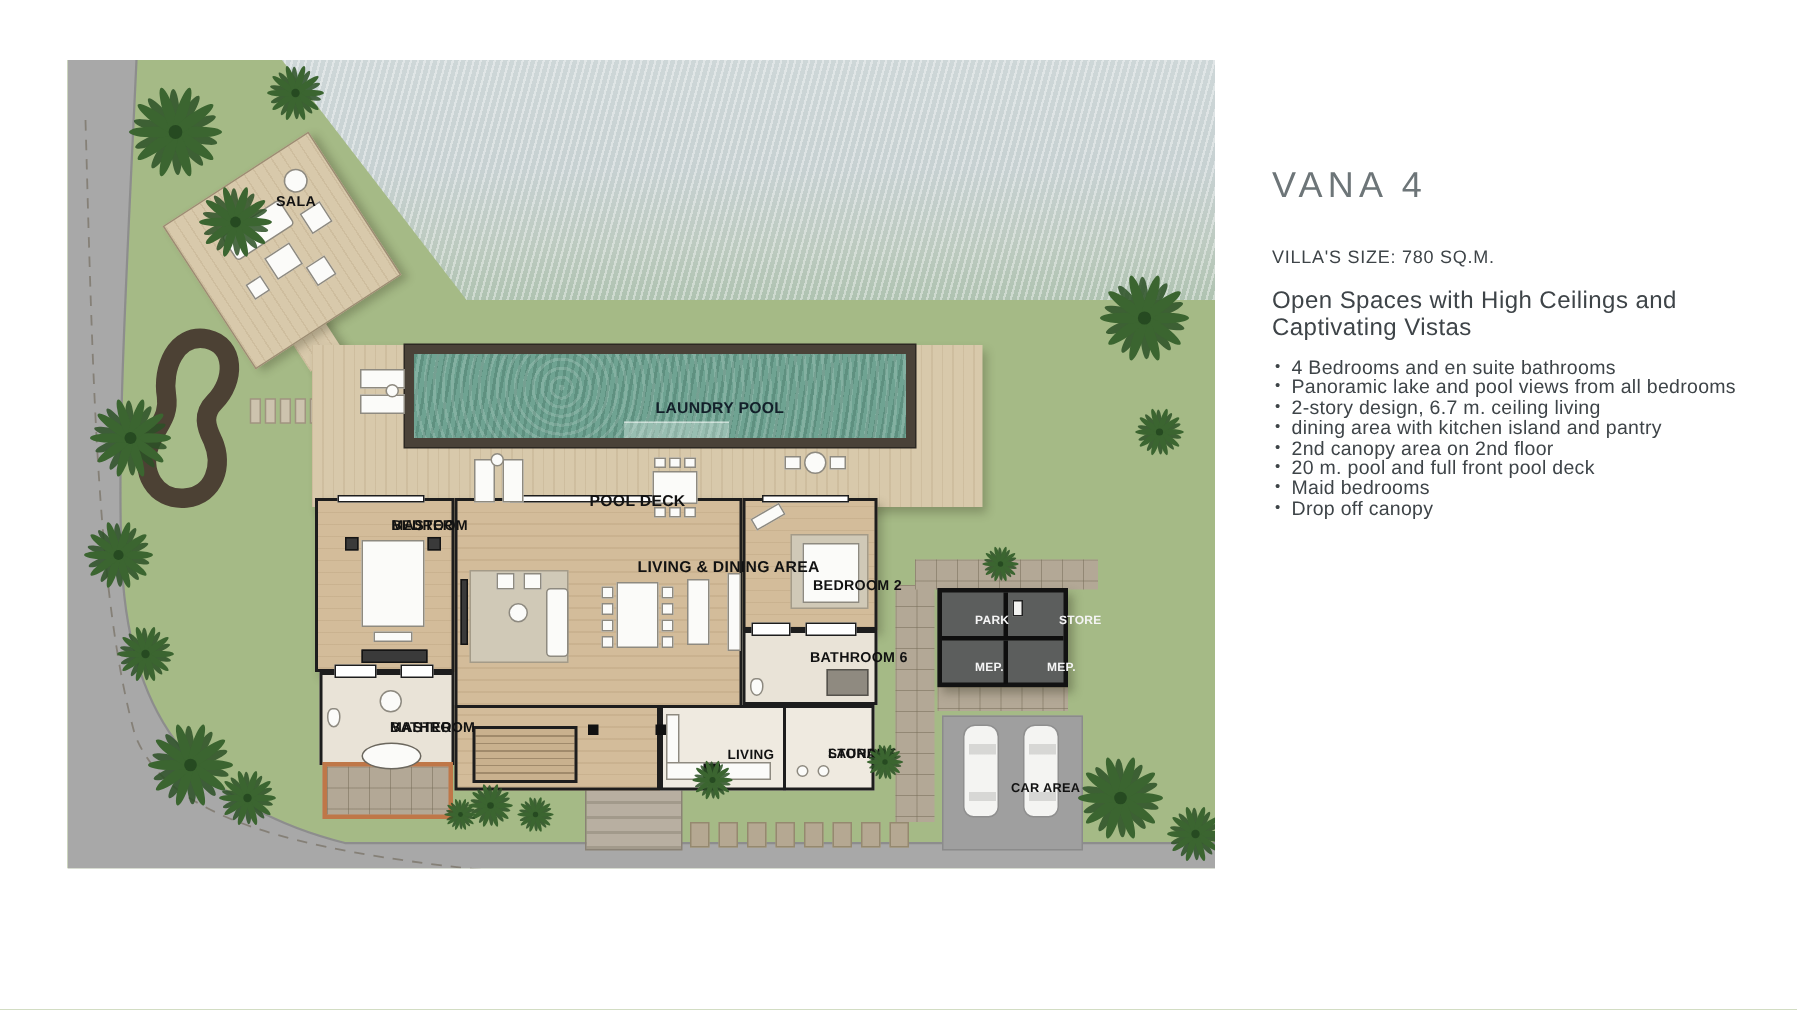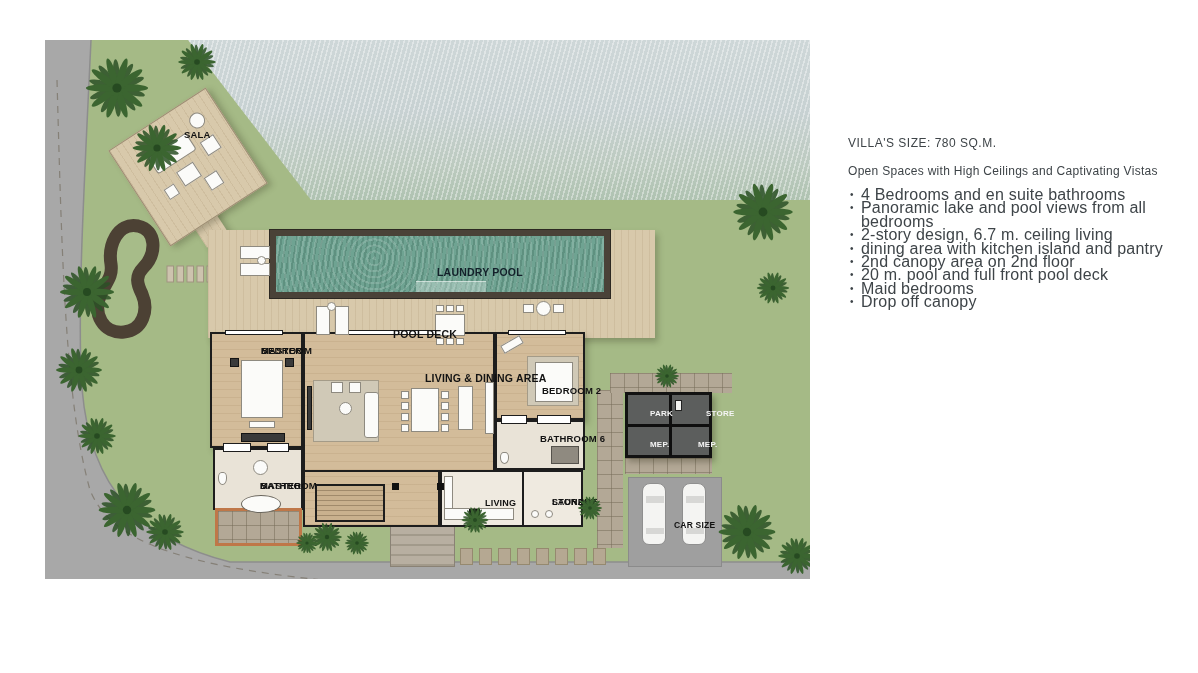--- a/index.html
+++ b/index.html
@@ -61,22 +61,22 @@
       linear-gradient(#d7d7d5,#d7d7d5) 3px 44px/18px 6px no-repeat,
       #f4f4f2;
     border:1.5px solid #8f8f8f;border-radius:8px 8px 7px 7px;z-index:6;}
   .court{border:3px solid var(--terracotta,#bf7748);z-index:5;}
   .win{background:#fff;border:1px solid #1d1d1d;z-index:5;}
 
   
   .panel{position:absolute;left:848px;top:110px;width:335px;color:#3e4448;}
   .panel-title{font-size:24px;letter-spacing:3.5px;color:#6d7578;font-weight:400;margin:0 0 0 0;}
   .panel-size{margin-top:26px;font-size:12px;letter-spacing:.5px;}
-  .panel-tagline{margin-top:14px;font-size:12px;letter-spacing:.3px;}
-  .features{margin:10px 0 0 0;padding:0;list-style:none;font-size:16px;letter-spacing:.2px;}
+  .panel-tagline{margin-top:14px;font-size:16px;letter-spacing:.3px;}
+  .features{margin:10px 0 0 0;padding:0;list-style:none;font-size:13px;letter-spacing:.2px;}
   .features li{line-height:13.4px;padding-left:13px;position:relative;}
   .features li::before{content:"•";position:absolute;left:2px;top:0;font-size:10px;}
 </style>
 </head>
 <body>
 
 <div class="page">
 
   <div class="plan">
 
@@ -305,25 +305,26 @@
     <div class="label white" style="left:661px;top:369px;">
         <span>STORE</span>
       </div>
     <div class="label white" style="left:605px;top:400px;">
         <span>MEP.</span>
       </div>
     <div class="label white" style="left:653px;top:400px;">
         <span>MEP.</span>
       </div>
     <div class="label sm" style="left:629px;top:481px;font-size:8.5px;">
-        <span>CAR SIZE</span>
+        <span>CAR AREA</span>
       </div>
   </div>
 
   <div class="panel">
+    <h1 class="panel-title">VANA 4</h1>
     <div class="panel-size">VILLA'S SIZE: 780 SQ.M.</div>
     <div class="panel-tagline">Open Spaces with High Ceilings and Captivating Vistas</div>
     <ul class="features" id="features-list">
         <li>4 Bedrooms and en suite bathrooms</li>
         <li>Panoramic lake and pool views from all bedrooms</li>
         <li>2-story design, 6.7 m. ceiling living</li>
         <li>dining area with kitchen island and pantry</li>
         <li>2nd canopy area on 2nd floor</li>
         <li>20 m. pool and full front pool deck</li>
         <li>Maid bedrooms</li>

